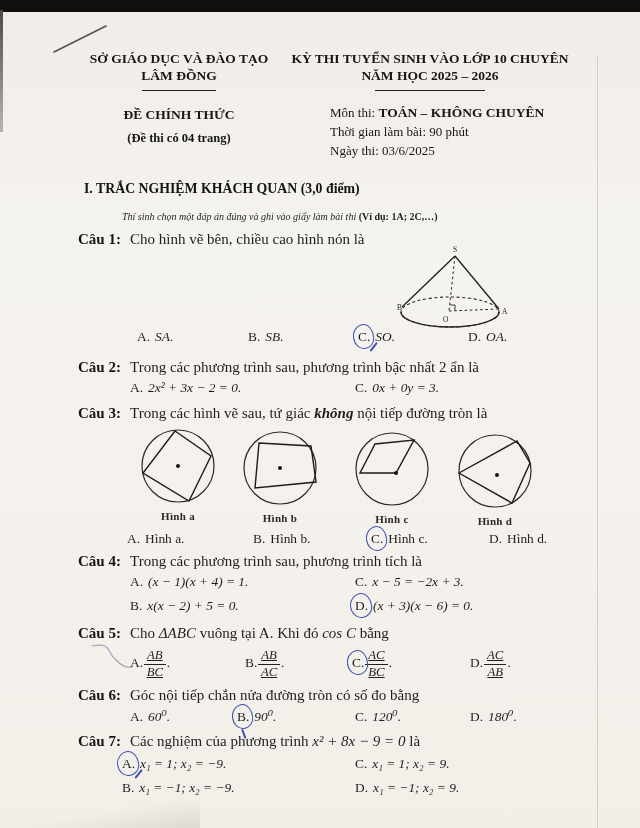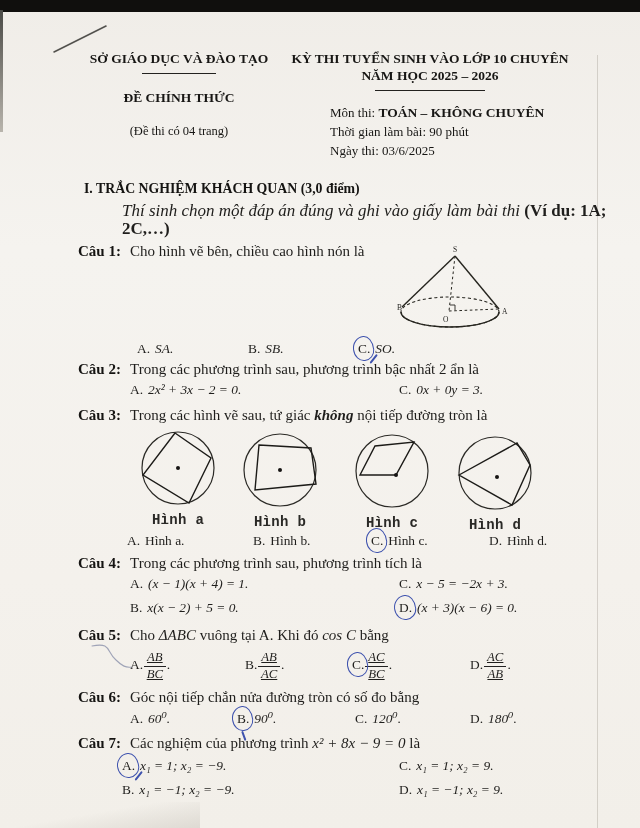--- a/index.html
+++ b/index.html
@@ -23,62 +23,62 @@
   .pen-scribble { position:absolute; left:86px; top:640px; }
   .math { font-family:"Liberation Serif","DejaVu Serif",serif; font-style:italic; }
 
   
   .hdr-left  { position:absolute; left:60px;  top:50px; width:238px; text-align:center; font-weight:bold; font-size:13.5px; line-height:17px; color:#171614; }
   .hdr-right { position:absolute; left:280px; top:50px; width:300px; text-align:center; font-weight:bold; font-size:13.5px; line-height:17px; color:#171614; }
   .rule { height:0; border-bottom:1.4px solid #23221f; margin:6px auto 0; }
   .rule-left { width:74px; }
   .rule-right { width:110px; }
   .hdr-exam { margin-top:15px; font-size:13.5px; }
-  .hdr-note { font-weight:normal; font-size:12.5px; margin-top:17px; }
+  .hdr-note { font-weight:bold; font-size:12.5px; margin-top:7px; }
   .hdr-info { margin-top:12px; text-align:left; padding-left:50px; font-weight:normal; font-size:13px; line-height:19px; }
   .hdr-info .subject-line b { font-size:13.5px; }
 
   
   .content { position:absolute; left:0; top:180px; width:640px; }
   .section-title { padding-left:84px; font-weight:bold; font-size:13.8px; line-height:18px; color:#151412; }
-  .instruction { padding-left:122px; font-size:17px; line-height:18px; margin-top:4px; font-style:italic; }
+  .instruction { padding-left:122px; font-size:10px; line-height:18px; margin-top:10px; font-style:italic; }
   .instruction .example { font-style:normal; font-weight:bold; }
 
   .q-head { display:flex; padding-left:78px; font-size:15px; line-height:18px; }
   .q-label { width:52px; flex:none; font-weight:bold; color:#151412; }
   .q-text .em { font-weight:bold; font-style:italic; }
 
   .opts { display:grid; font-size:13.4px; line-height:18px; }
   .opts-q1 { margin-left:137px; margin-top:80px; grid-template-columns:111px 110px 110px auto; }
   .opts-q3 { margin-left:127px; margin-top:12px; grid-template-columns:118px 110px 110px auto;gap:8px; }
   .opts-q6 { margin-left:130px; margin-top:4px;  grid-template-columns:107px 118px 115px auto; }
-  .opts-2col { margin-left:130px; grid-template-columns:225px auto; height:20px; align-items:center;gap:44px; }
+  .opts-2col { margin-left:130px; grid-template-columns:225px auto; height:20px; align-items:center; }
   .opts-2col.q7 { margin-left:122px; grid-template-columns:233px auto; }
   .opt { white-space:nowrap; }
   .opt .opt-text { margin-left:5px; }
   .opt .math { font-size:13.4px; }
 
   
   .row-m2 { margin-top:2px; }
   .row-m4 { margin-top:4px; }
 
-  .q2-head { margin-top:2px; }
+  .q2-head { margin-top:12px; }
   .q3-head { margin-top:6px; }
   .q4-head { margin-top:4px; }
   .q5-head { margin-top:8px; }
   .q6-head { margin-top:4px; }
   .q7-head { margin-top:6px; }
   .q1-head { margin-top:4px; }
 
   
   .figures-row { position:relative; height:92px; margin-top:4px; }
   .fig { position:absolute; width:80px; text-align:center; }
   .fig-a { left:138px; top:2px; } .fig-b { left:240px; top:4px; }
   .fig-c { left:352px; top:5px; } .fig-d { left:455px; top:7px; }
-  .fig-caption { font-size:14px; font-weight:bold; color:#2a2926; margin-top:2px; letter-spacing:.3px;font-family:Liberation Mono, monospace; }
+  .fig-caption { font-size:11px; font-weight:bold; color:#2a2926; margin-top:2px; letter-spacing:.3px; }
 
   
   .opts-q5 { margin-left:130px; margin-top:4px; grid-template-columns:115px 107px 118px auto; height:36px; align-items:center; }
   .frac { display:inline-block; vertical-align:middle; text-align:center; font-style:italic; font-size:12.8px; line-height:1.05; margin:0 1px;text-decoration:underline; }
   .frac .num { display:block; padding:0 3px 1px; border-bottom:1.1px solid #222; }
   .frac .den { display:block; padding-top:1px; }
 
   
   .pen-circle { position:relative; display:inline-block; }
   .pen-circle::after {
@@ -108,20 +108,21 @@
   <div class="scan-left-sliver"></div>
   <div class="scan-right-edge"></div>
   <div class="scan-bottom-shade"></div>
 
   <svg class="pencil-mark" width="60" height="34" viewBox="0 0 60 34">
     <path d="M 4 30 C 20 22, 40 12, 56 4" stroke="#53524e" stroke-width="1.6" fill="none" stroke-linecap="round"></path>
   </svg>
 
   <div class="hdr-left">
     <div>SỞ GIÁO DỤC VÀ ĐÀO TẠO</div>
+    <div>LÂM ĐỒNG</div>
     <div class="rule rule-left"></div>
     <div class="hdr-exam">ĐỀ CHÍNH THỨC</div>
     <div class="hdr-note">(Đề thi có 04 trang)</div>
   </div>
 
   <div class="hdr-right">
     <div>KỲ THI TUYỂN SINH VÀO LỚP 10 CHUYÊN</div>
     <div>NĂM HỌC 2025 – 2026</div>
     <div class="rule rule-right"></div>
     <div class="hdr-info">
@@ -155,20 +156,21 @@
     <div class="instruction"><span>Thí sinh chọn một đáp án đúng và ghi vào giấy làm bài thi </span><span class="example">(Ví dụ: 1A; 2C,…)</span></div>
 
     <div class="q-head q1-head">
       <span class="q-label">Câu 1:</span>
       <span class="q-text">Cho hình vẽ bên, chiều cao hình nón là</span>
     </div>
     <div class="opts opts-q1">
       <span class="opt"><span>A.</span><span class="opt-text math">SA.</span></span>
       <span class="opt"><span>B.</span><span class="opt-text math">SB.</span></span>
       <span class="opt"><span class="pen-circle tail-up"><span>C.</span></span><span class="opt-text math">SO.</span></span>
+      <span class="opt"><span>D.</span><span class="opt-text math">OA.</span></span>
     </div>
 
     <div class="q-head q2-head">
       <span class="q-label">Câu 2:</span>
       <span class="q-text">Trong các phương trình sau, phương trình bậc nhất 2 ẩn là</span>
     </div>
     <div class="opts opts-2col row-m2">
       <span class="opt"><span>A.</span><span class="opt-text math">2x² + 3x − 2 = 0.</span></span>
       <span class="opt"><span>C.</span><span class="opt-text math">0x + 0y = 3.</span></span>
     </div>

